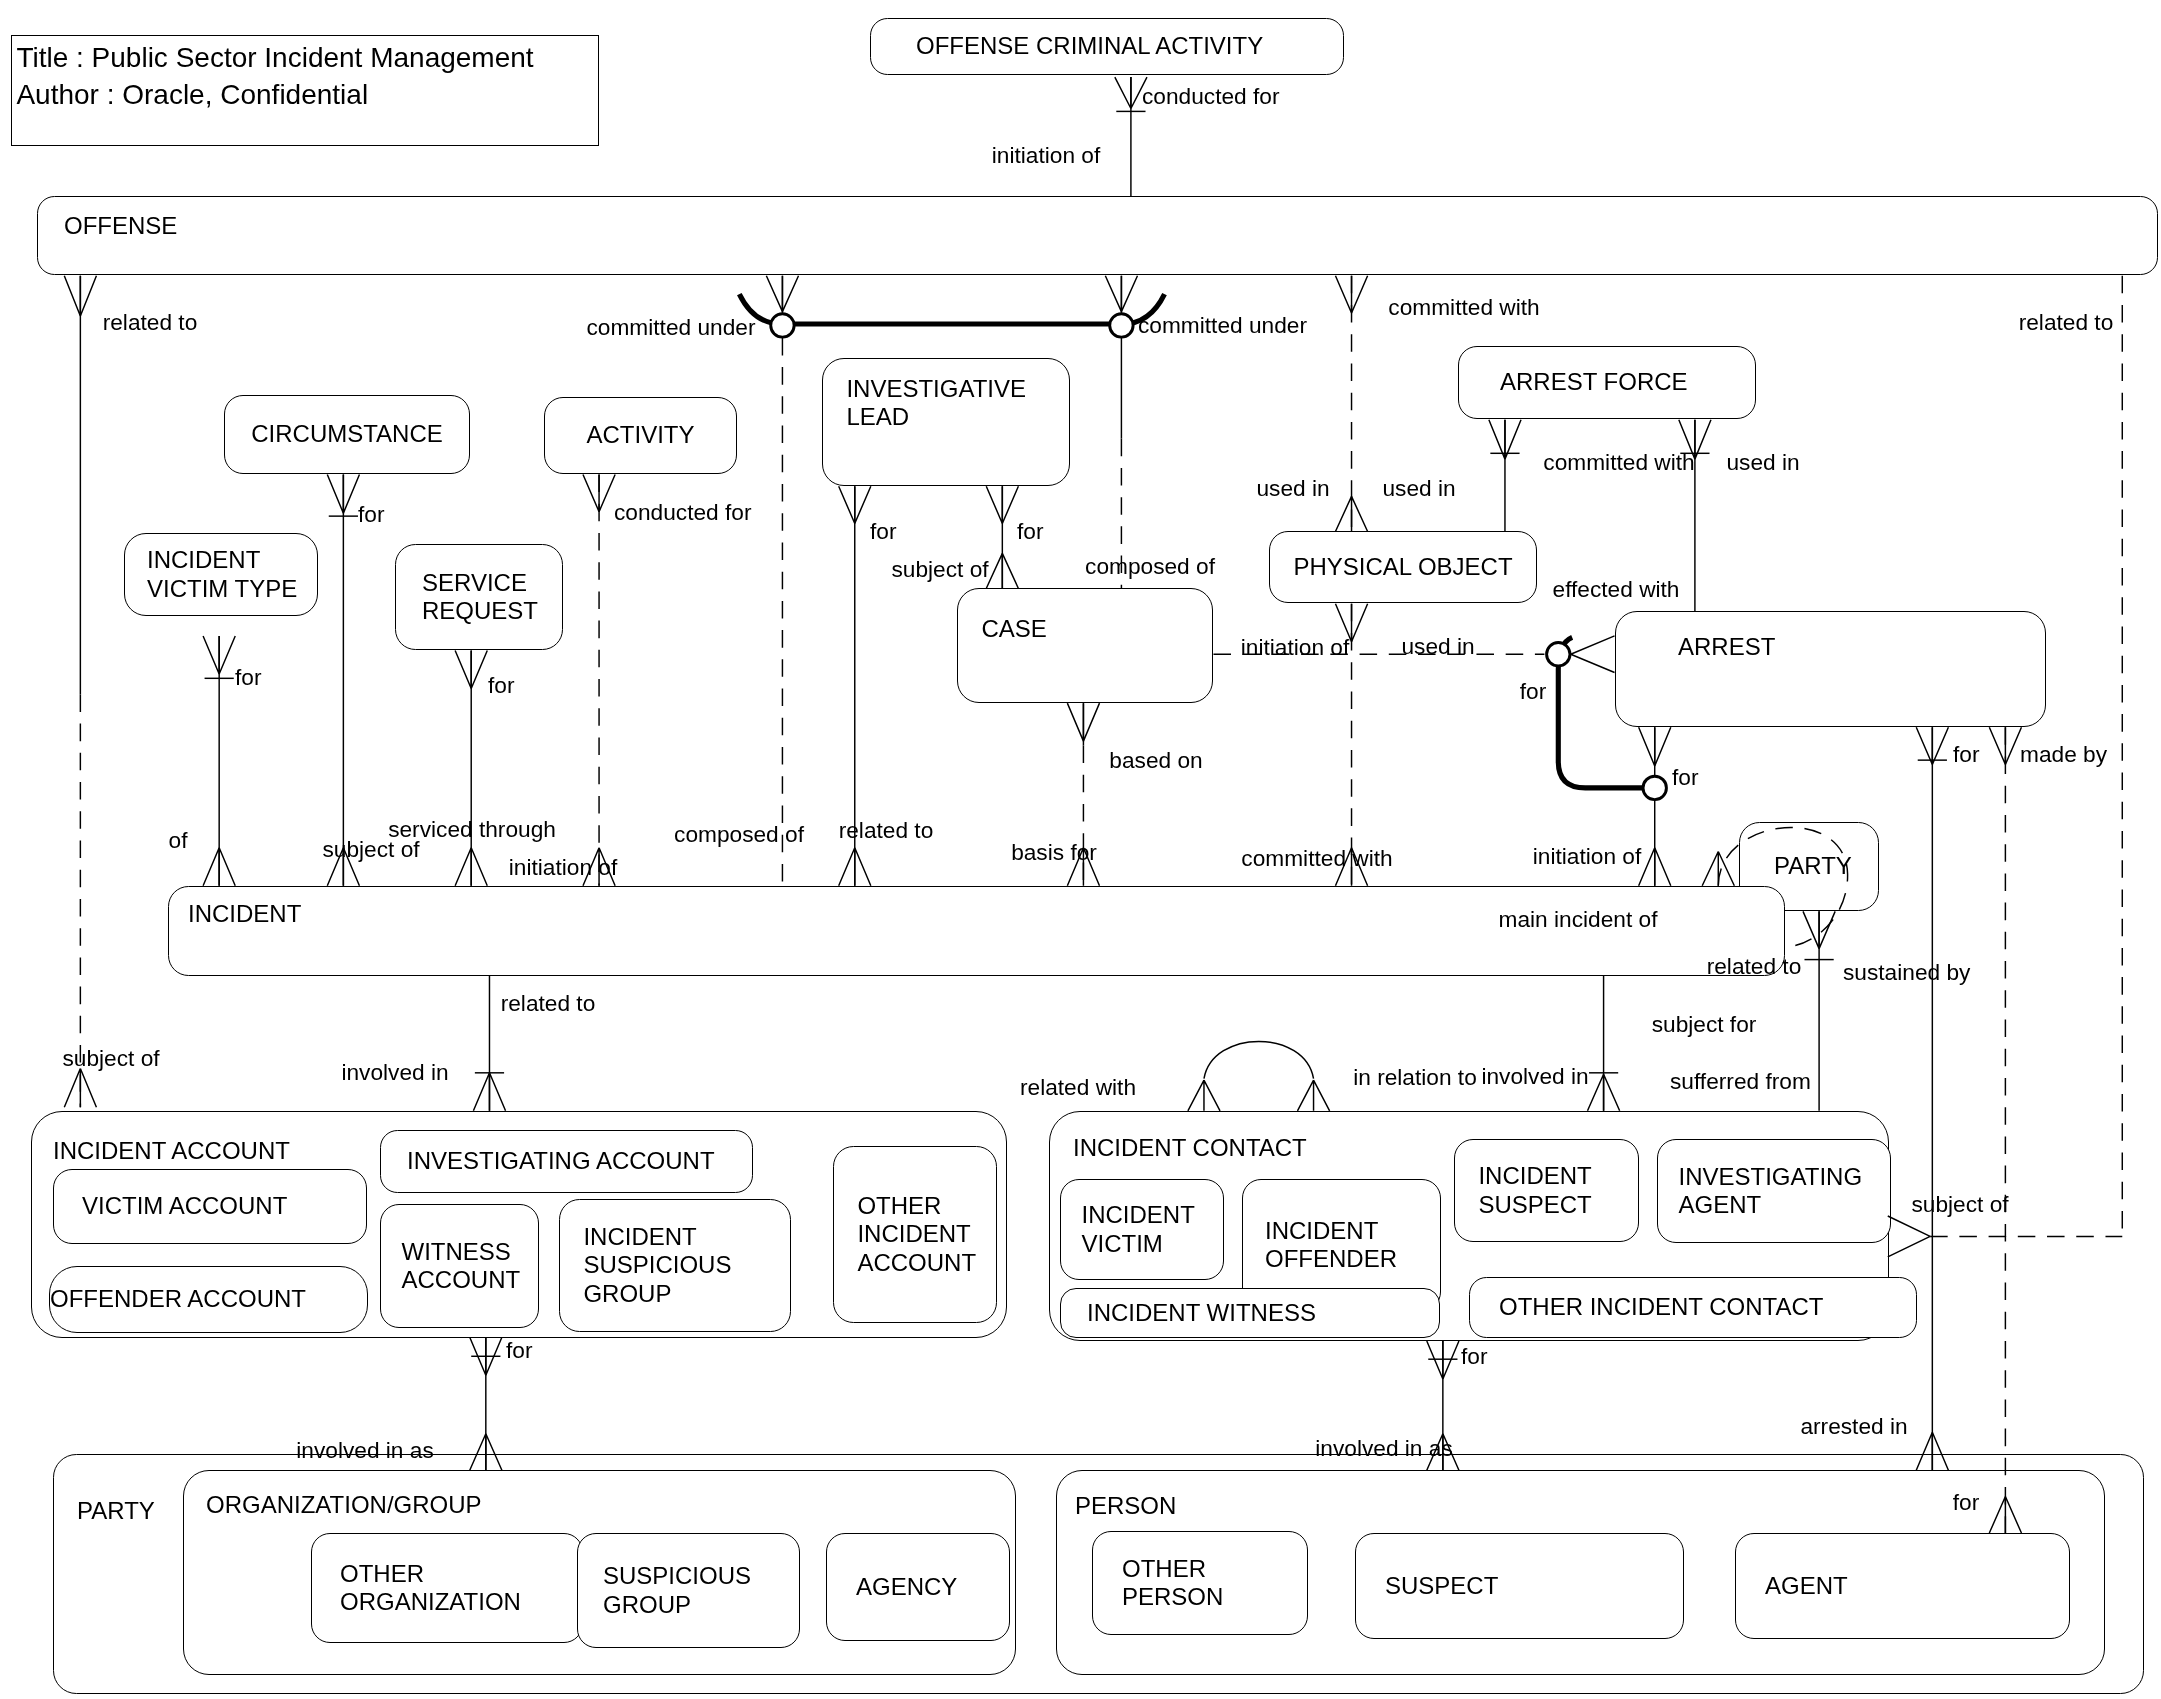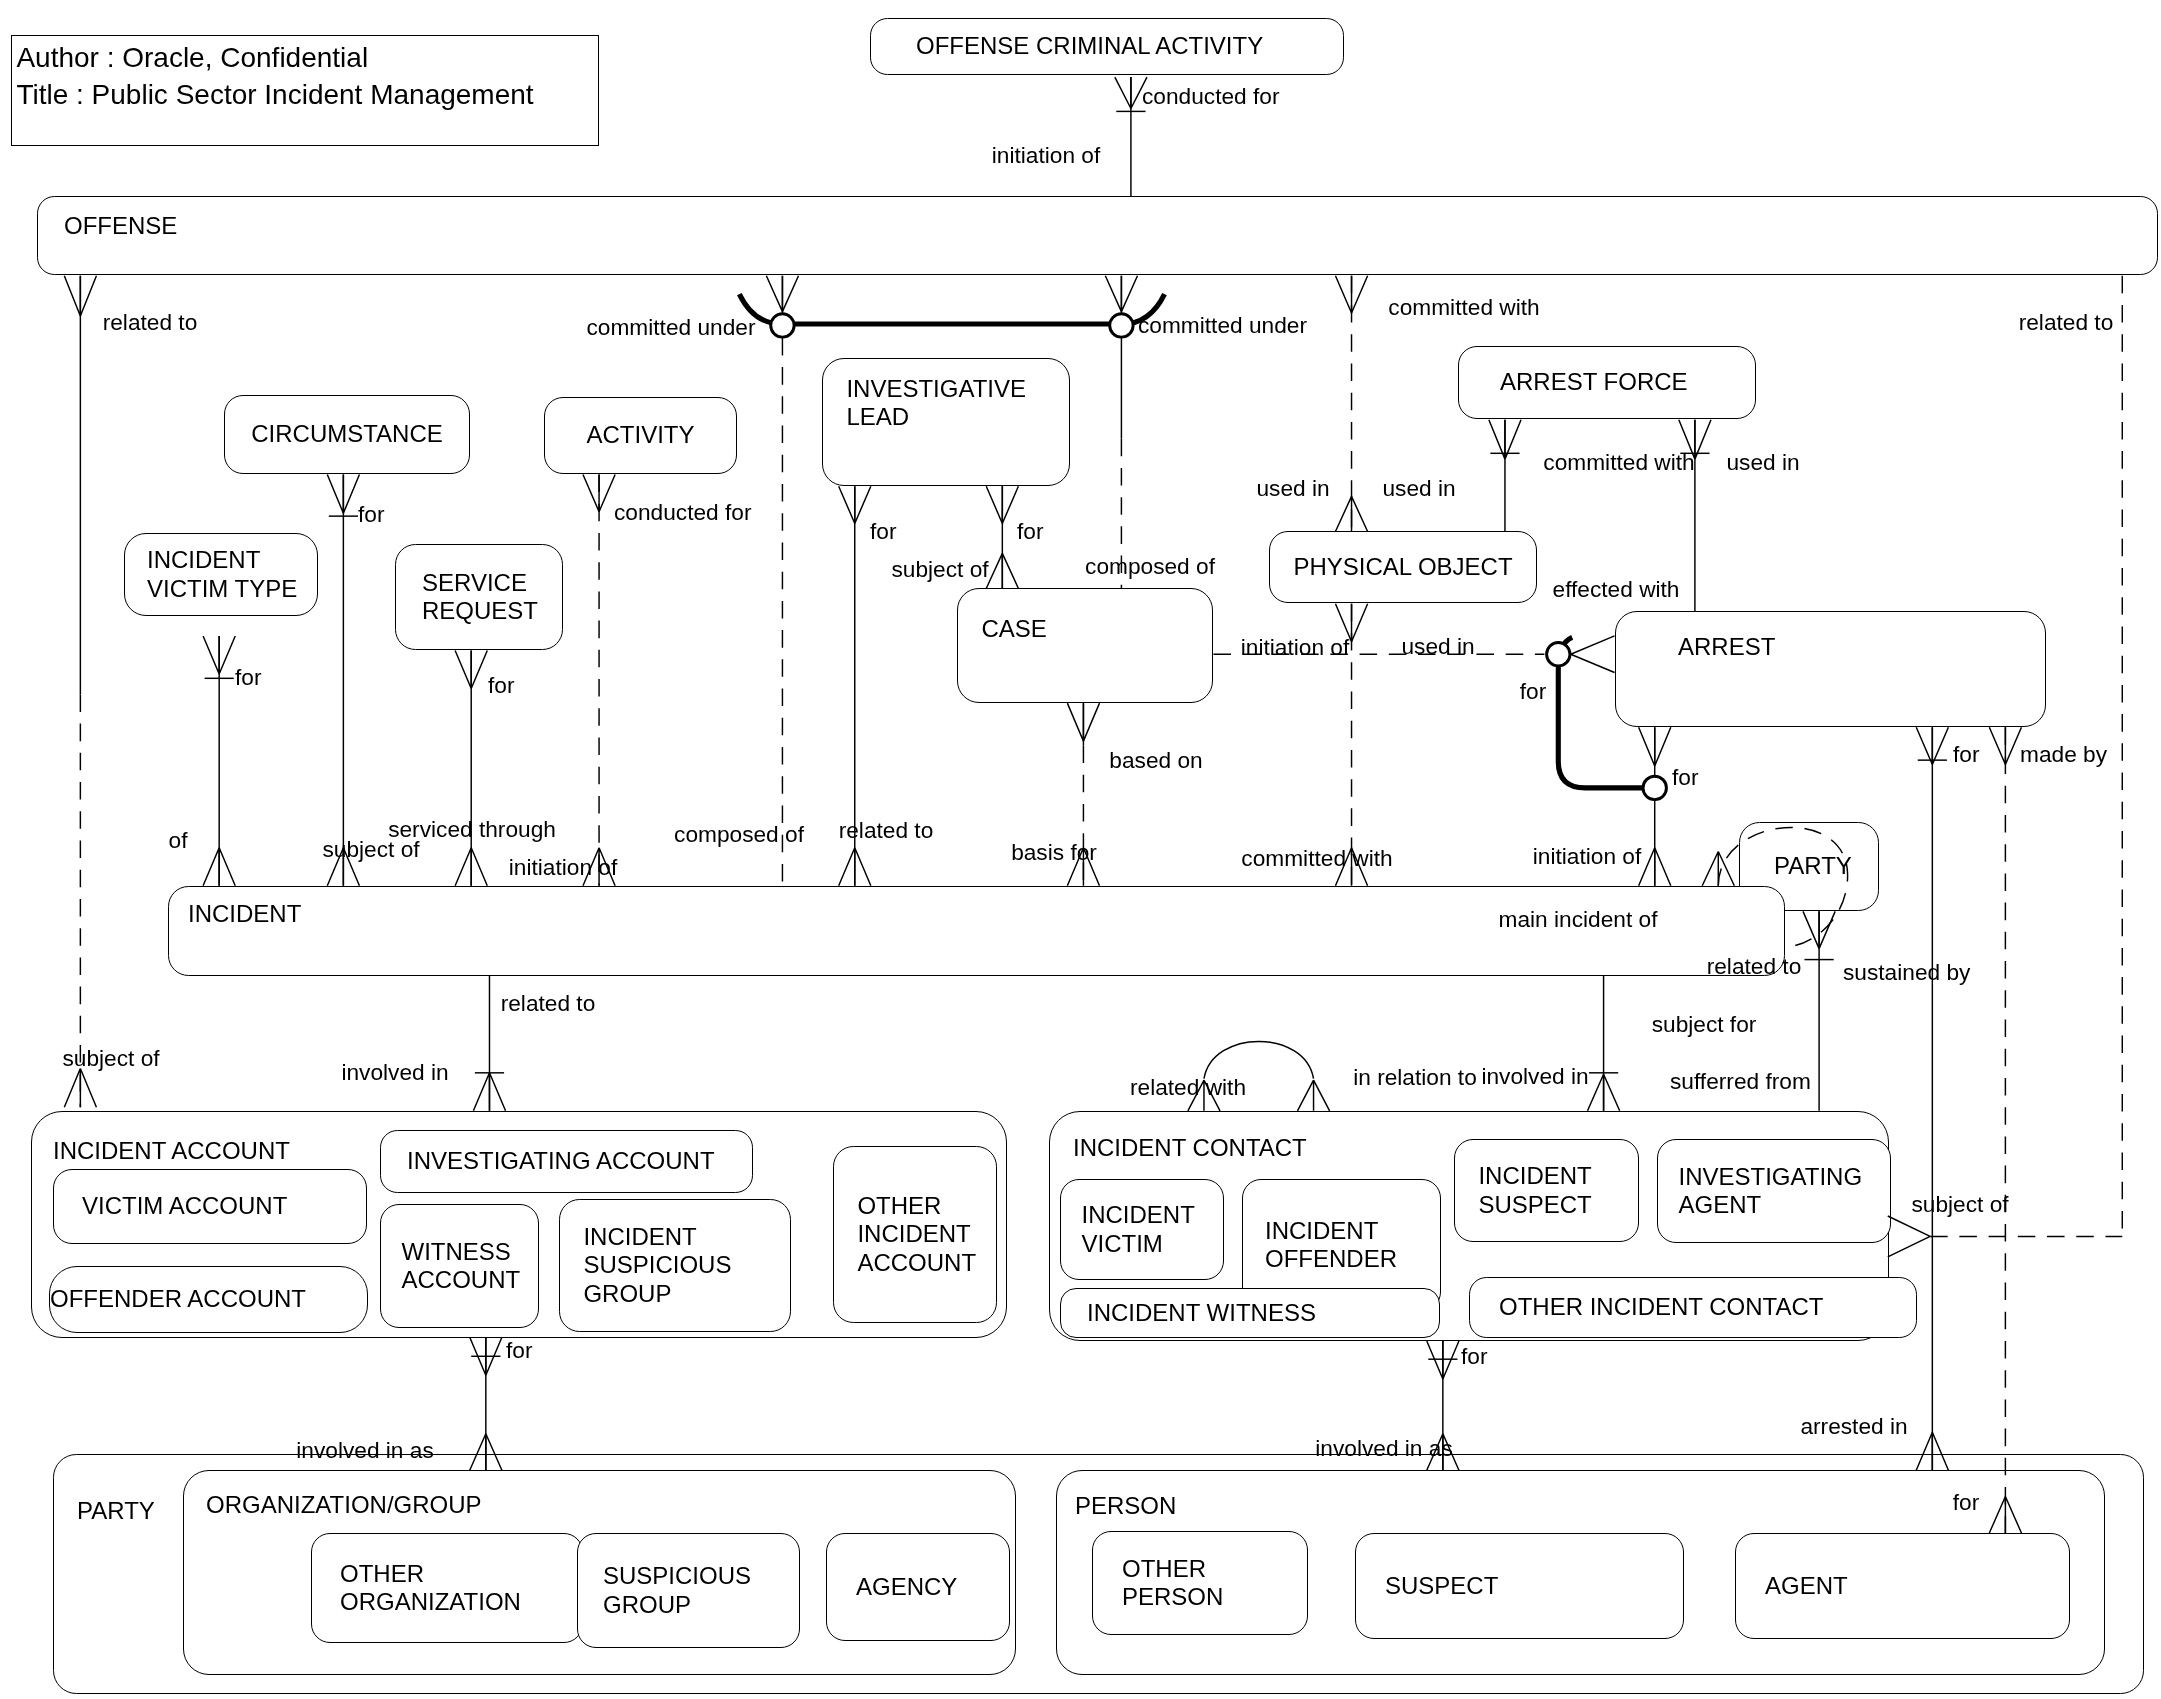--- a/index.html
+++ b/index.html
@@ -15,22 +15,22 @@
   .rlabel.c{transform:translate(-50%,-50%);}
   #titlebox{position:absolute;left:11px;top:35px;width:588px;height:111px;border:1.5px solid #000;
             box-sizing:border-box;padding:2.9px 0 0 4.4px;font-size:28px;line-height:1.33;background:#fff;}
   svg{position:absolute;left:0;top:0;pointer-events:none;}
 </style>
 </head>
 <body>
 
 <div id="stage">
   <div id="titlebox">
+    <div>Title : Public Sector Incident Management</div>
     <div>Author : Oracle, Confidential</div>
-    <div>Title : Public Sector Incident Management</div>
   </div>
   <div id="boxes">
       <div class="box vbox" style="left: 870px; top: 18px; width: 474px; height: 57px; border-radius: 17.5px; padding-left: 45px;">
         <span>OFFENSE CRIMINAL ACTIVITY</span>
       </div>
       <div class="box tbox" style="left: 37px; top: 196px; width: 2121px; height: 79px; border-radius: 17.5px; padding-left: 26px; padding-top: 14.6px;"><span>OFFENSE</span></div>
       <div class="box cbox" style="left: 224px; top: 395px; width: 246px; height: 79px; border-radius: 19px;">
         <span>CIRCUMSTANCE</span>
       </div>
       <div class="box cbox" style="left: 544px; top: 397px; width: 193px; height: 77px; border-radius: 19px;">
@@ -156,21 +156,21 @@
       <div class="rlabel c" style="left: 1317px; top: 858px;">committed with</div>
       <div class="rlabel c" style="left: 1587px; top: 856px;">initiation of</div>
       <div class="rlabel c" style="left: 1578px; top: 919px;">main incident of</div>
       <div class="rlabel" style="left: 1953px; top: 754px;">for</div>
       <div class="rlabel" style="left: 2020px; top: 754px;">made by</div>
       <div class="rlabel c" style="left: 1754px; top: 966px;">related to</div>
       <div class="rlabel" style="left: 1843px; top: 972px;">sustained by</div>
       <div class="rlabel c" style="left: 1704px; top: 1024px;">subject for</div>
       <div class="rlabel" style="left: 1670px; top: 1081px;">sufferred from</div>
       <div class="rlabel c" style="left: 1535px; top: 1076px;">involved in</div>
-      <div class="rlabel c" style="left: 1188px; top: 1087px;">related with</div>
+      <div class="rlabel c" style="left: 1078px; top: 1087px;">related with</div>
       <div class="rlabel c" style="left: 1415px; top: 1077px;">in relation to</div>
       <div class="rlabel c" style="left: 1960px; top: 1204px;">subject of</div>
       <div class="rlabel c" style="left: 548px; top: 1003px;">related to</div>
       <div class="rlabel c" style="left: 395px; top: 1072px;">involved in</div>
       <div class="rlabel c" style="left: 111px; top: 1058px;">subject of</div>
       <div class="rlabel" style="left: 506px; top: 1350px;">for</div>
       <div class="rlabel c" style="left: 365px; top: 1450px;">involved in as</div>
       <div class="rlabel" style="left: 1461px; top: 1356px;">for</div>
       <div class="rlabel c" style="left: 1384px; top: 1448px;">involved in as</div>
       <div class="rlabel c" style="left: 1854px; top: 1426px;">arrested in</div>

